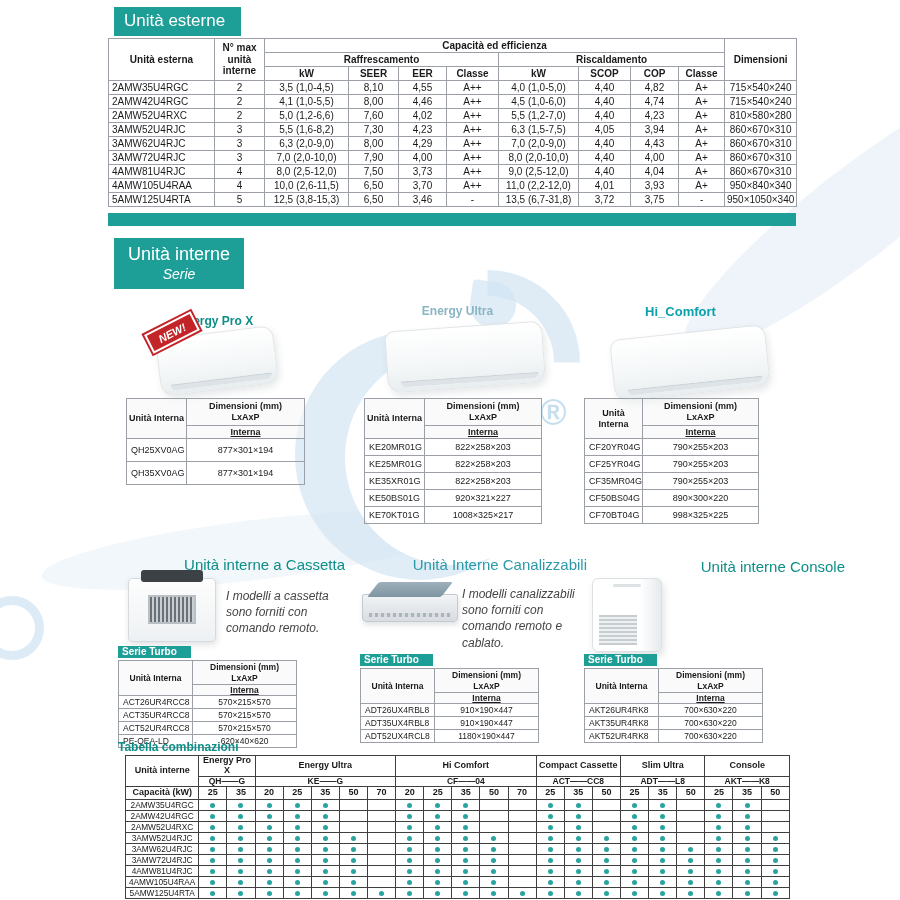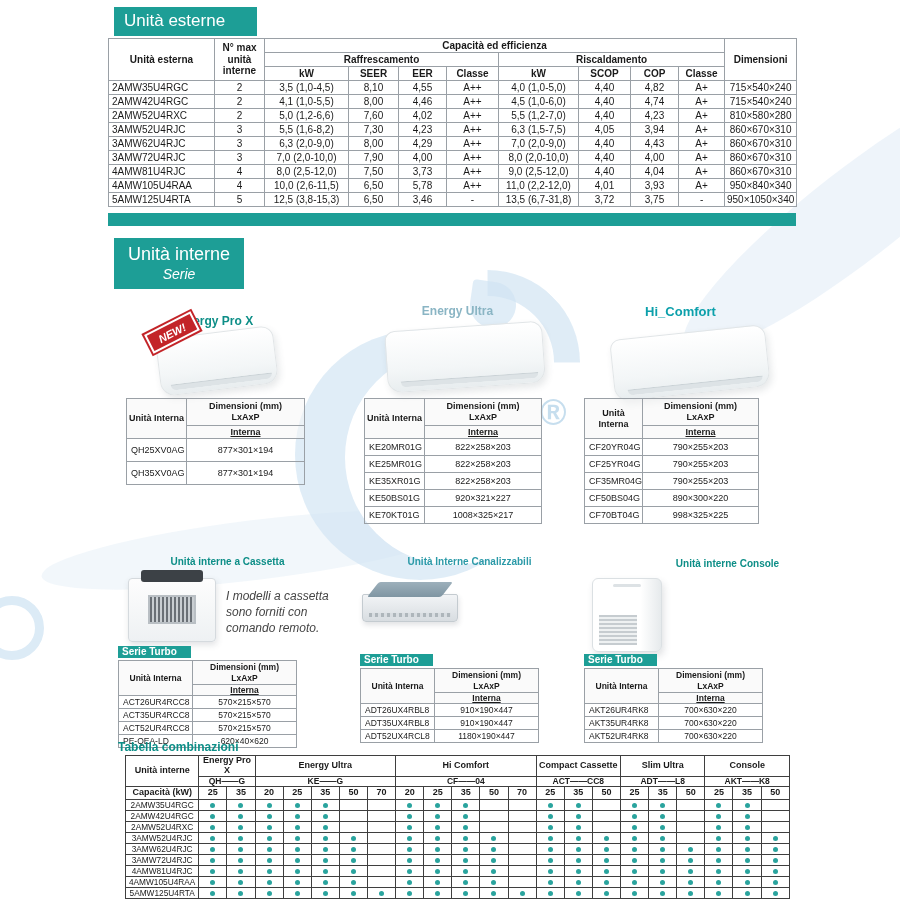--- a/index.html
+++ b/index.html
@@ -12,21 +12,21 @@
   .wm-band2 { left:40px; top:520px; width:430px; height:60px; background:#edf4fa; border-radius:50%; transform:rotate(-7deg); opacity:.7; }
   .wm-ring { left:-20px; top:596px; width:64px; height:64px; border:9px solid #dcebf6; border-radius:50%; background:transparent; }
   .wm-c1 { left:295px; top:330px; width:250px; height:250px; background:#cfe3f2; border-radius:50%; opacity:.65; }
   .wm-c2 { left:345px; top:350px; width:215px; height:215px; background:#fff; border-radius:50%; }
   .wm-tail { left:395px; top:270px; width:185px; height:185px; border:26px solid transparent; border-right-color:#cfe3f2; border-radius:50%; transform:rotate(-45deg); opacity:.65; }
   .wm-tip { left:470px; top:282px; width:46px; height:46px; background:#cfe3f2; border-radius:4px 50% 50% 50%; transform:rotate(8deg); opacity:.65; }
   .wm-r { left:540px; top:392px; font-size:36px; font-weight:bold; color:#b9d6ea; opacity:.8; }
 
   
   .badge { position:absolute; background:#1d9e96; color:#fff; z-index:2; }
-  .badge1 { left:114px; top:7px; padding:4px 32px 5px 10px; font-size:17px; }
+  .badge1 { left:114px; top:7px; padding:4px 16px 5px 10px; font-size:17px; }
   .badge2 { left:114px; top:238px; padding:6px 14px 7px 14px; text-align:center; }
   .badge2 .l1 { font-size:18px; }
   .badge2 .l2 { font-size:14px; font-style:italic; margin-top:1px; }
 
   
   table { border-collapse:collapse; background:transparent; }
   .outdoor { position:absolute; left:108px; top:38px; width:688px; table-layout:fixed; z-index:2; font-size:10px; }
   .outdoor th, .outdoor td { border:1px solid #9aa0a6; text-align:center; padding:0 1px; height:14px; line-height:1.15; }
   .outdoor th { font-weight:bold; background:rgba(255,255,255,.55); }
   .outdoor td.m { text-align:left; padding-left:3px; }
@@ -54,21 +54,21 @@
   .cassette::before { content:""; position:absolute; left:14%; right:14%; top:-9px; height:12px; background:#3c4146; border-radius:3px; z-index:-1; }
   .cassette .grille { position:absolute; left:22%; top:26%; width:56%; height:46%; background:repeating-linear-gradient(90deg,#6a7076 0 2px,#c9ced2 2px 4px); border:2px solid #b9bfc4; }
   .duct { position:absolute; z-index:2; left:362px; top:594px; width:96px; height:28px; background:linear-gradient(180deg,#f2f4f6,#d8dde1); border:1px solid #c4cbd0; border-radius:2px 2px 4px 4px; box-shadow:1px 3px 5px rgba(60,70,80,.15); }
   .duct::before { content:""; position:absolute; left:10px; top:-13px; width:74px; height:15px; background:linear-gradient(180deg,#9db0bb,#7f95a2); transform:skewX(-38deg); border-radius:2px; }
   .duct::after { content:""; position:absolute; left:6%; right:6%; bottom:4px; height:4px; background:repeating-linear-gradient(90deg,#aeb6bb 0 3px,#d8dde1 3px 6px); }
   .console-unit { position:absolute; z-index:2; left:592px; top:578px; width:70px; height:74px; background:linear-gradient(90deg,#ffffff 70%,#e6eaec 100%); border:1px solid #dbe0e3; border-radius:6px; box-shadow:2px 4px 7px rgba(60,70,80,.15); }
   .console-unit::before { content:""; position:absolute; left:6px; bottom:6px; width:38px; height:30px; background:repeating-linear-gradient(180deg,#c6ccd0 0 2px,#eef1f2 2px 4px); }
   .console-unit::after { content:""; position:absolute; left:30%; top:5px; width:40%; height:3px; background:#dde2e5; border-radius:2px; }
 
   
-  .s3title { position:absolute; z-index:2; font-weight:bold; font-size:10px; text-align:center; }
+  .s3title { position:absolute; z-index:2; font-weight:normal; font-size:15px; text-align:right; }
   .t-cass { left:110px; top:556px; width:235px; color:#0d8e87; }
   .t-canal { left:352px; top:556px; width:235px; color:#2b9aa8; }
   .t-cons { left:610px; top:558px; width:235px; color:#0d8e87; }
   .note { position:absolute; z-index:2; font-style:italic; font-size:12px; color:#454545; line-height:1.35; }
   .n1 { left:226px; top:588px; width:105px; }
   .n2 { left:462px; top:586px; width:120px; }
   .n3 { left:676px; top:586px; width:118px; }
 
   
   .serie { position:absolute; z-index:2; background:#1d9e96; color:#fff; font-weight:bold; font-size:10px; padding:0 14px 1px 4px; }
@@ -247,21 +247,21 @@
           <td>4,40</td>
           <td>4,04</td>
           <td>A+</td>
           <td>860×670×310</td>
         </tr>
         <tr>
           <td class="m">4AMW105U4RAA</td>
           <td>4</td>
           <td>10,0 (2,6-11,5)</td>
           <td>6,50</td>
-          <td>5,78</td>
+          <td>3,70</td>
           <td>A++</td>
           <td>11,0 (2,2-12,0)</td>
           <td>4,01</td>
           <td>3,93</td>
           <td>A+</td>
           <td>950×840×340</td>
         </tr>
         <tr>
           <td class="m">5AMW125U4RTA</td>
           <td>5</td>
@@ -408,20 +408,21 @@
   <div class="s3title t-canal">Unità Interne Canalizzabili</div>
   <div class="s3title t-cons">Unità interne Console</div>
 
   <div class="cassette">
       <div class="grille"></div>
     </div>
   <div class="duct"></div>
   <div class="console-unit"></div>
 
   <div class="note n1">I modelli a cassetta sono forniti con comando remoto.</div>
+  <div class="note n2">I modelli canalizzabili sono forniti con comando remoto e cablato.</div>
 
   <div class="serie st-cass">Serie Turbo</div>
   <div class="serie st-canal">Serie Turbo</div>
   <div class="serie st-cons">Serie Turbo</div>
 
   <table class="mini tb-cass">
     <colgroup>
         <col style="width:74px">
         <col style="width:104px">
       </colgroup>

